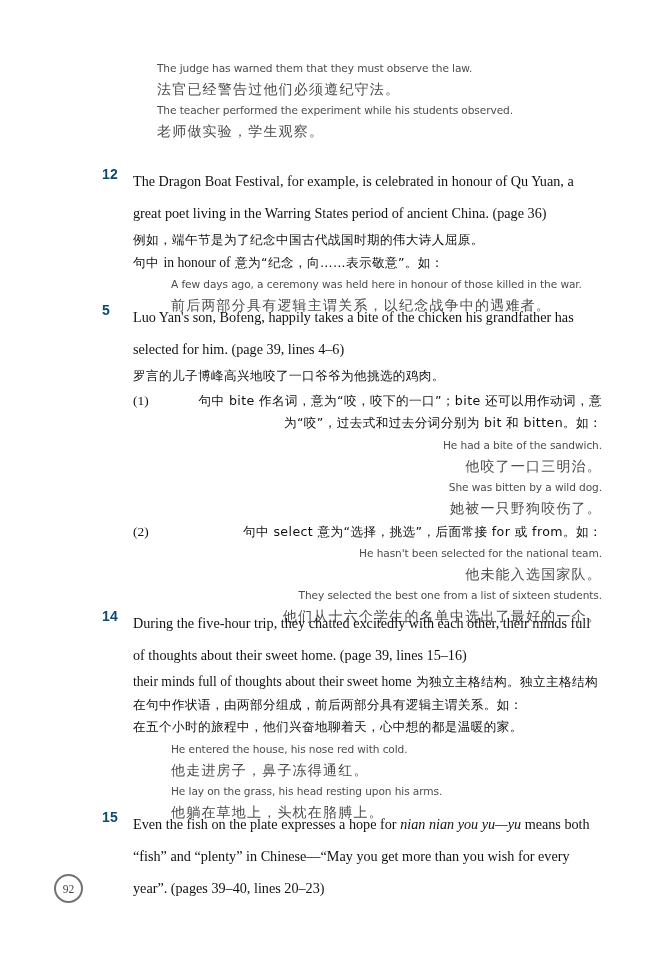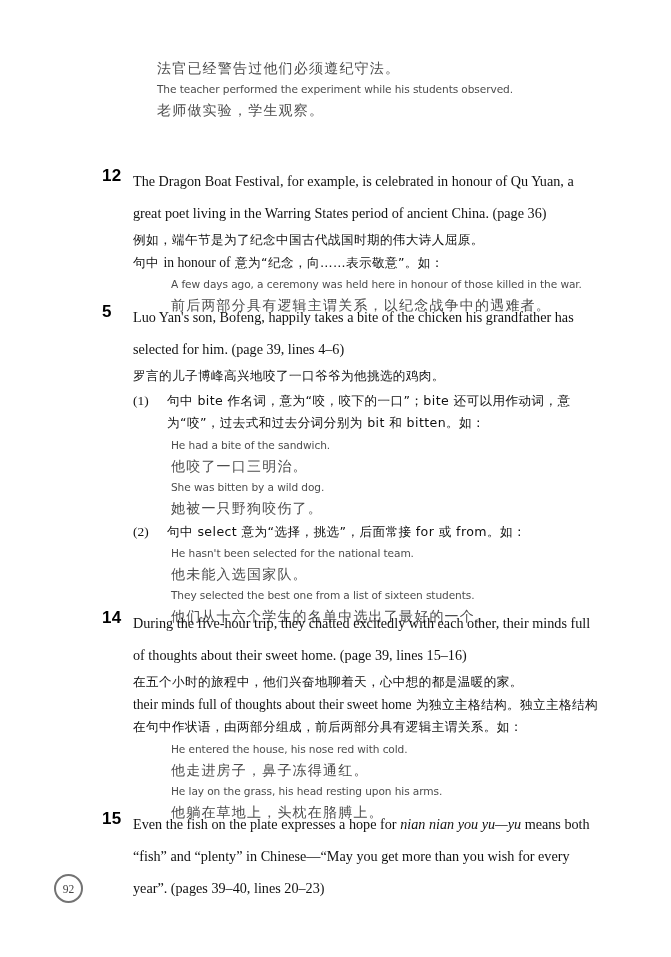--- a/index.html
+++ b/index.html
@@ -35,22 +35,22 @@
     left: 102px;
     width: 500px;
   }
   .entry .num {
     position: absolute;
     left: 0;
     top: 1px;
     width: 26px;
     font-family: "Liberation Sans", sans-serif;
     font-weight: bold;
-    font-size: 17px;
-    color: #000000;
+    font-size: 14px;
+    color: #0c4a6e;
     letter-spacing: 0.2px;
   }
   .entry .body {
     margin-left: 31px;
   }
 
   
   .hw {
     font-family: "Liberation Serif", serif;
     font-size: 14.2px;
@@ -105,21 +105,22 @@
     position: absolute;
     left: 0;
     top: 0;
     width: 30px;
     font-family: "Liberation Serif", serif;
     font-size: 13.4px;
     line-height: 22.5px;
     color: #111;
   }
   .sub .sub-body {
-    margin-left: 34px;
+    margin-left: 46px;
+    text-align: right;
   }
 
   
   .page-num {
     position: absolute;
     left: 54px;
     top: 874px;
     width: 25px;
     height: 25px;
     border: 2px solid #737373;
@@ -131,20 +132,21 @@
     font-size: 11.5px;
     color: #444;
   }
 </style>
 </head>
 <body>
 
 <div class="page">
 
   <div class="top-block">
+    <div class="ex-en">The judge has warned them that they must observe the law.</div>
     <div class="ex-cn">法官已经警告过他们必须遵纪守法。</div>
     <div class="ex-en">The teacher performed the experiment while his students observed.</div>
     <div class="ex-cn">老师做实验，学生观察。</div>
   </div>
 
   <div class="entry" style="top:165px;">
     <div class="num">12</div>
     <div class="body">
       <div class="hw">The Dragon Boat Festival, for example, is celebrated in honour of Qu Yuan, a great poet living in the Warring States period of ancient China. (page 36)</div>
       <div class="cn-line">例如，端午节是为了纪念中国古代战国时期的伟大诗人屈原。</div>
@@ -187,22 +189,22 @@
           </div>
         </div>
       </div>
     </div>
   </div>
 
   <div class="entry" style="top:607px;">
     <div class="num">14</div>
     <div class="body">
       <div class="hw">During the five-hour trip, they chatted excitedly with each other, their minds full of thoughts about their sweet home. (page 39, lines 15–16)</div>
+      <div class="cn-line"><span class="en">their minds full of thoughts about their sweet home</span> <span>为独立主格结构。独立主格结构在句中作状语，由两部分组成，前后两部分具有逻辑主谓关系。如：</span></div>
       <div class="cn-line">在五个小时的旅程中，他们兴奋地聊着天，心中想的都是温暖的家。</div>
-      <div class="cn-line"><span class="en">their minds full of thoughts about their sweet home</span> <span>为独立主格结构。独立主格结构在句中作状语，由两部分组成，前后两部分具有逻辑主谓关系。如：</span></div>
       <div class="ex">
         <div class="ex-en">He entered the house, his nose red with cold.</div>
         <div class="ex-cn">他走进房子，鼻子冻得通红。</div>
         <div class="ex-en">He lay on the grass, his head resting upon his arms.</div>
         <div class="ex-cn">他躺在草地上，头枕在胳膊上。</div>
       </div>
     </div>
   </div>
 
   <div class="entry" style="top:808px;">

